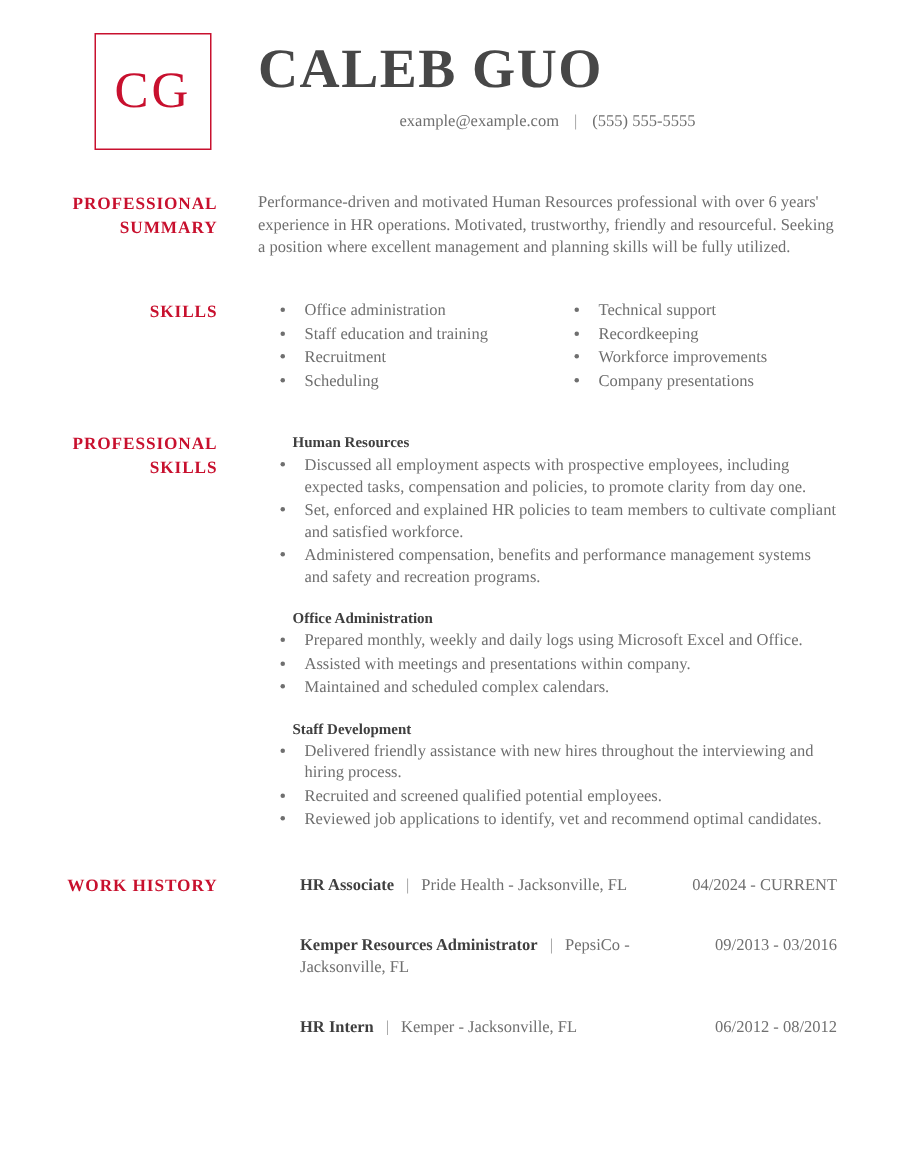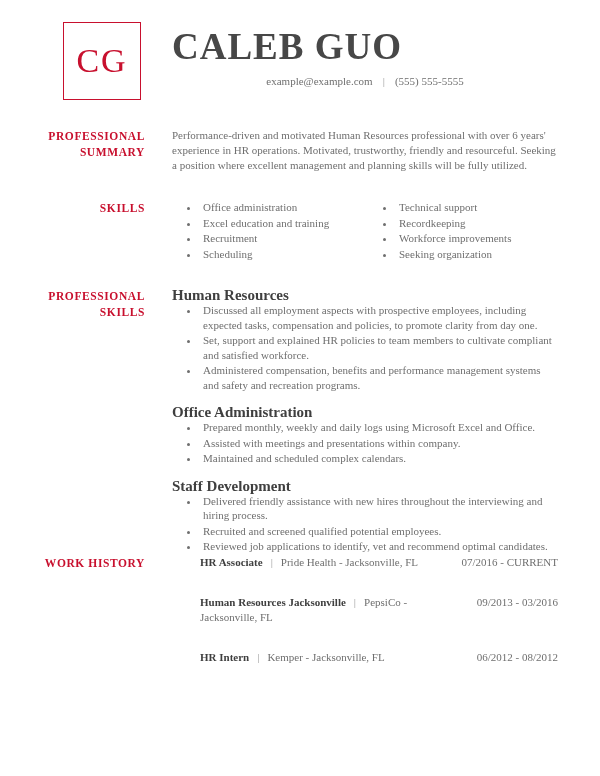--- a/index.html
+++ b/index.html
@@ -44,28 +44,28 @@
     font-size: 11.5px; font-weight: bold; color: #c8102e;
     letter-spacing: 0.6px; line-height: 16px;
     text-transform: uppercase;
     padding-left: 16px;
   }
   
   .body-text { font-size: 11px; line-height: 15px; color: #6f6f6f; }
   ul.bullets { margin: 0; padding-left: 28px; list-style: disc; }
   ul.bullets li { font-size: 11px; line-height: 14.5px; padding-left: 3px; margin: 0 0 1px 0; }
   .skills-grid { display: grid; grid-template-columns: 1fr 1fr; column-gap: 6px; }
-  .subheading { font-size: 15px; font-weight: bold; color: #3f3f3f; line-height: 15px; }
+  .subheading { font-size: 10px; font-weight: bold; color: #3f3f3f; line-height: 15px; margin-left: 23px; }
   .skill-group { margin-bottom: 13px; }
   .skill-group:last-child { margin-bottom: 0; }
   
   .sec-summary { margin-top: 23px; }
   .sec-skills { margin-top: 27px; }
   .sec-prof { margin-top: 26px; }
-  .sec-work { }
+  .sec-work { margin-top: 28px; }
   
   .job-row { display: flex; justify-content: space-between; align-items: flex-start; margin-bottom: 25px; padding-left: 28px; }
   .job-row:last-child { margin-bottom: 0; text-align: center; }
   .job-left { font-size: 11px; line-height: 15px; max-width: 280px; }
   .job-title { font-weight: bold; color: #3f3f3f; }
   .pipe { color: #9a9a9a; margin: 0 8px; }
   .job-company { color: #6f6f6f; }
   .job-dates { font-size: 11px; color: #6f6f6f; white-space: nowrap; padding-left: 10px; padding-top: 1px; }
 </style>
 </head>
@@ -93,45 +93,45 @@
       <div>SUMMARY</div>
     </div>
     <div class="body-text">Performance-driven and motivated Human Resources professional with over 6 years' experience in HR operations. Motivated, trustworthy, friendly and resourceful. Seeking a position where excellent management and planning skills will be fully utilized.</div>
   </div>
 
   <div class="row sec-skills">
     <div class="sec-label">SKILLS</div>
     <div class="skills-grid">
       <ul class="bullets">
         <li>Office administration</li>
-        <li>Excel education and training</li>
+        <li>Staff education and training</li>
         <li>Recruitment</li>
         <li>Scheduling</li>
       </ul>
       <ul class="bullets">
         <li>Technical support</li>
         <li>Recordkeeping</li>
         <li>Workforce improvements</li>
-        <li>Seeking organization</li>
+        <li>Company presentations</li>
       </ul>
     </div>
   </div>
 
   <div class="row sec-prof">
     <div class="sec-label">
       <div>PROFESSIONAL</div>
       <div>SKILLS</div>
     </div>
     <div>
 
       <div class="skill-group">
         <div class="subheading">Human Resources</div>
         <ul class="bullets">
           <li>Discussed all employment aspects with prospective employees, including expected tasks, compensation and policies, to promote clarity from day one.</li>
-          <li>Set, support and explained HR policies to team members to cultivate compliant and satisfied workforce.</li>
+          <li>Set, enforced and explained HR policies to team members to cultivate compliant and satisfied workforce.</li>
           <li>Administered compensation, benefits and performance management systems and safety and recreation programs.</li>
         </ul>
       </div>
 
       <div class="skill-group">
         <div class="subheading">Office Administration</div>
         <ul class="bullets">
           <li>Prepared monthly, weekly and daily logs using Microsoft Excel and Office.</li>
           <li>Assisted with meetings and presentations within company.</li>
           <li>Maintained and scheduled complex calendars.</li>
@@ -151,26 +151,26 @@
   </div>
 
   <div class="row sec-work">
     <div class="sec-label">WORK HISTORY</div>
     <div>
 
       <div class="job-row">
         <div class="job-left">
           <span class="job-title">HR Associate</span><span class="pipe">|</span><span class="job-company">Pride Health - Jacksonville, FL</span>
         </div>
-        <div class="job-dates">07/2016 - CURRENT</div>
+        <div class="job-dates">04/2024 - CURRENT</div>
       </div>
 
       <div class="job-row">
         <div class="job-left">
-          <span class="job-title">Human Resources Jacksonville</span><span class="pipe">|</span><span class="job-company">PepsiCo - Jacksonville, FL</span>
+          <span class="job-title">Kemper Resources Administrator</span><span class="pipe">|</span><span class="job-company">PepsiCo - Jacksonville, FL</span>
         </div>
         <div class="job-dates">09/2013 - 03/2016</div>
       </div>
 
       <div class="job-row">
         <div class="job-left">
           <span class="job-title">HR Intern</span><span class="pipe">|</span><span class="job-company">Kemper - Jacksonville, FL</span>
         </div>
         <div class="job-dates">06/2012 - 08/2012</div>
       </div>

